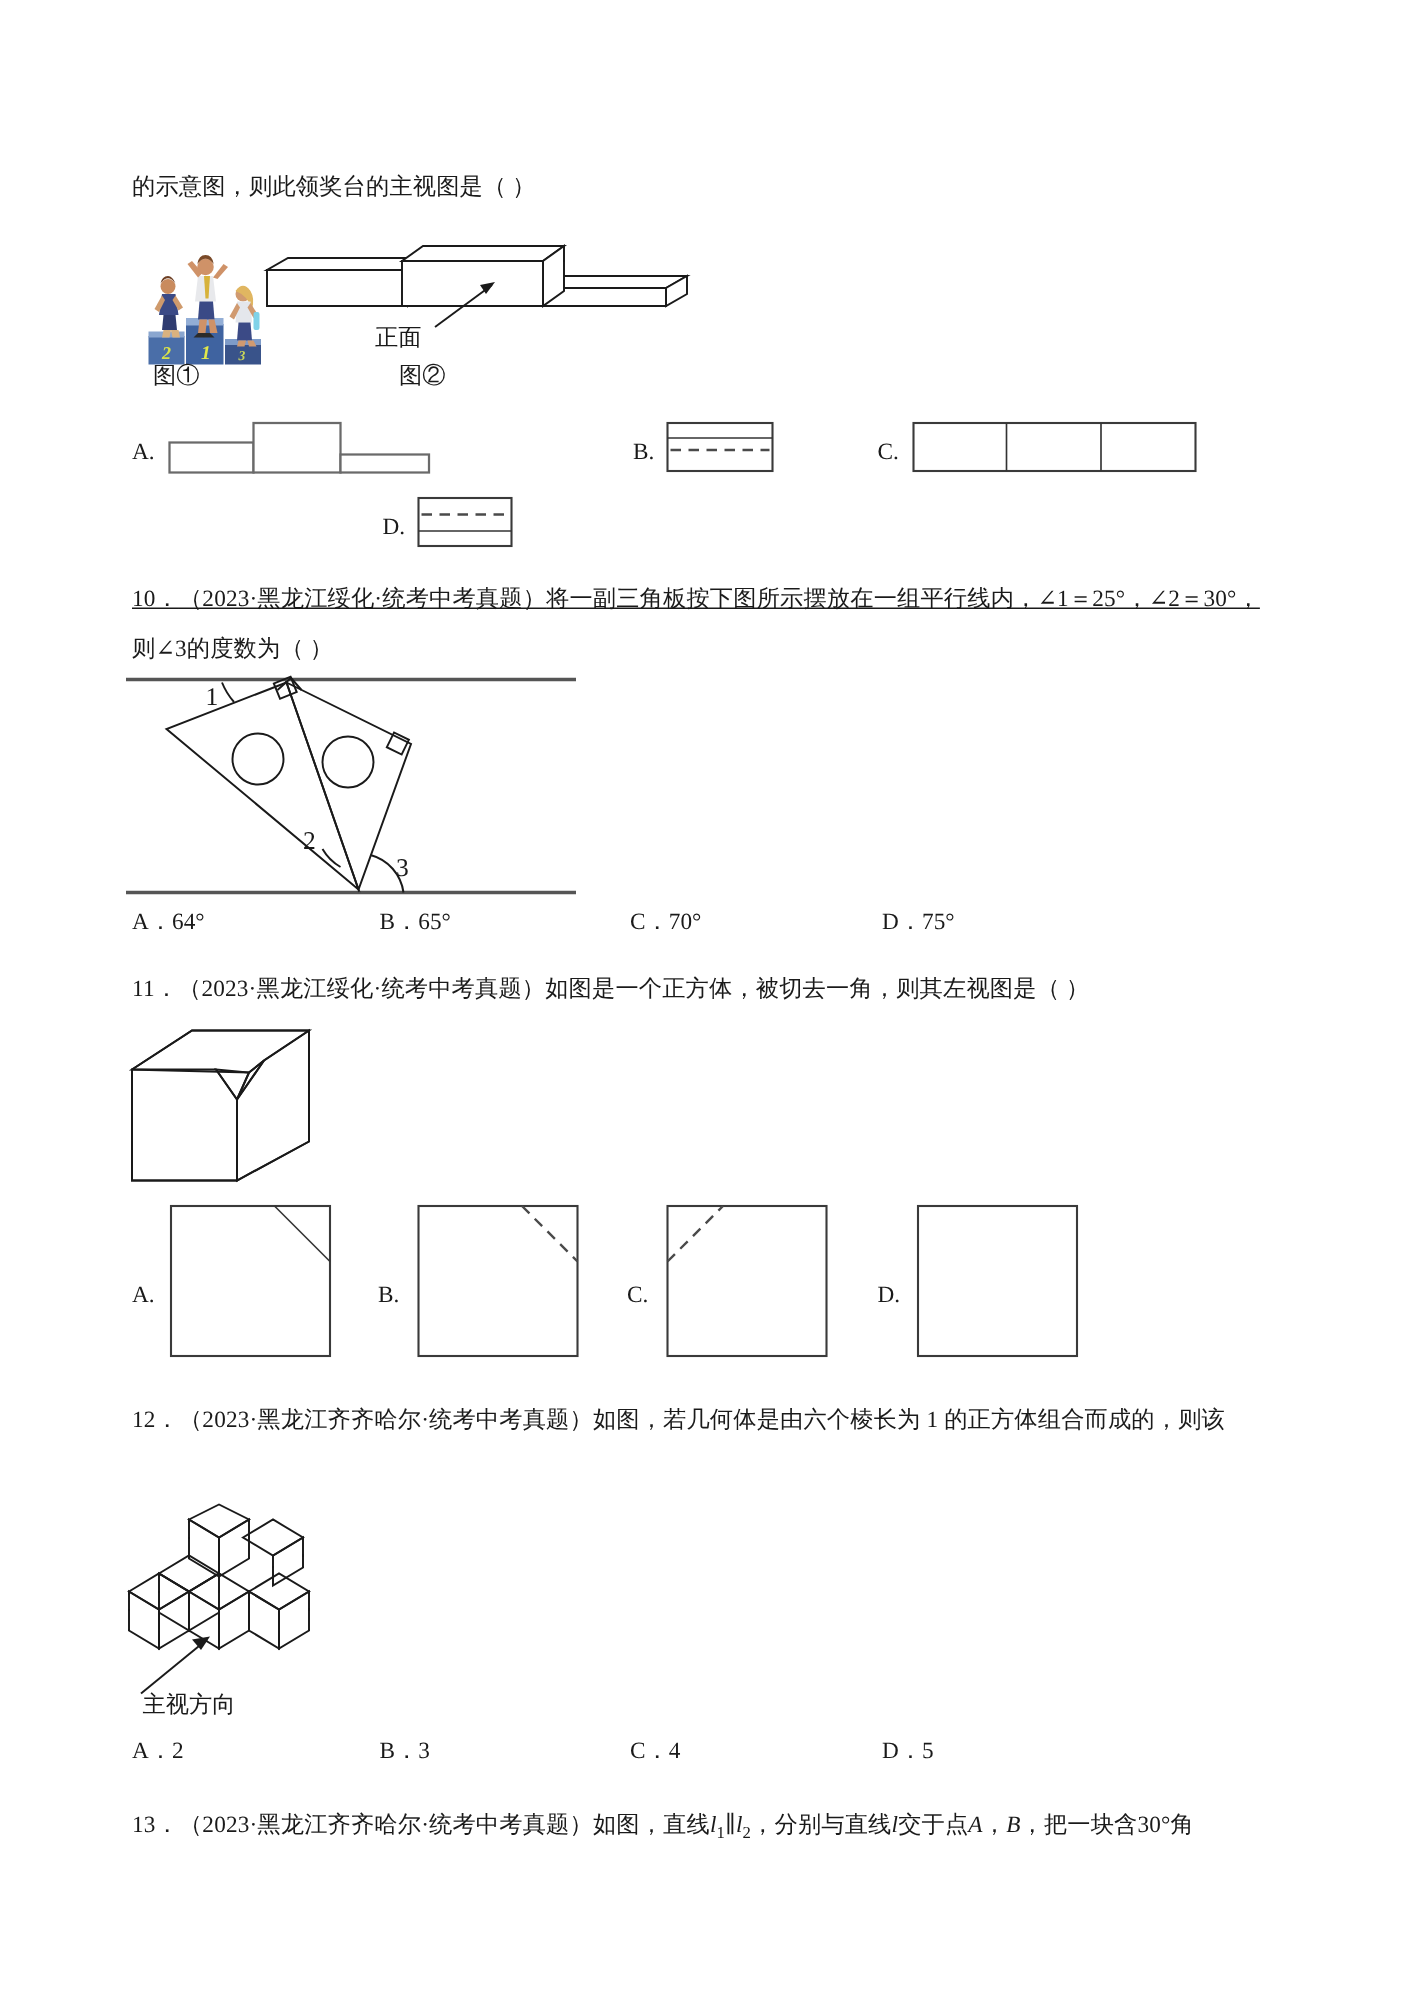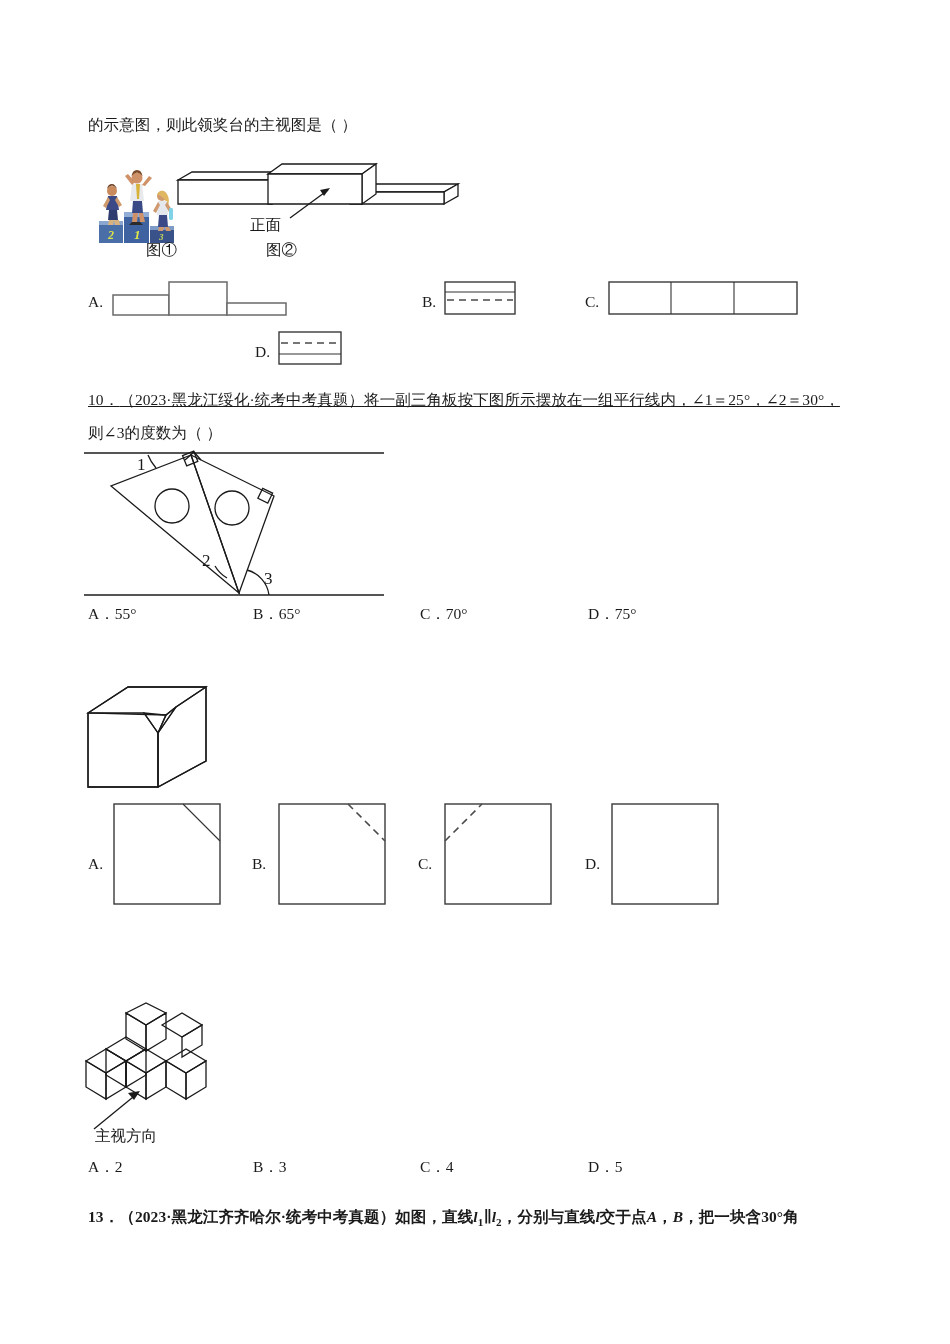--- a/index.html
+++ b/index.html
@@ -120,21 +120,21 @@
       <polygon class="box-face" points="96,14 190,14 204,4 110,4"></polygon>
       <polygon class="box-face" points="190,14 190,44 204,34 204,4"></polygon>
       <polygon class="box-face" points="96,14 190,14 190,44 96,44"></polygon>
 
       <line class="ln" x1="118" y1="58" x2="156" y2="30"></line>
       <polygon points="158,28 148,30 152,36" fill="#1a1a1a"></polygon>
     </svg>
   </div>
 
   <div class="fig-label" style="left:250px; top:215px;">正面</div>
-  <div class="fig-label" style="left:102px; top:240px;margin-left:44px;">图①</div>
+  <div class="fig-label" style="left:102px; top:240px;">图①</div>
   <div class="fig-label" style="left:266px; top:240px;">图②</div>
 
   <div class="opt-label" style="left:88px; top:293px;">A.</div>
   <div style="position:absolute; left:112px; top:281px;">
     <svg width="175" height="36" viewBox="0 0 175 36">
       <rect class="opt-rect-soft" x="1" y="14" width="56" height="20"></rect>
       <rect class="opt-rect-soft" x="57" y="1" width="58" height="33"></rect>
       <rect class="opt-rect-soft" x="115" y="22" width="59" height="12"></rect>
     </svg>
   </div>
@@ -192,32 +192,35 @@
       <path class="ln" d="M131 118 A 33 33 0 0 0 143 130" fill="none"></path>
 
       <path class="ln" d="M163 122 A 30 30 0 0 1 185 147" fill="none"></path>
       <text x="53" y="22" font-family="'Liberation Serif',serif" font-size="17" fill="#1a1a1a">1</text>
       <text x="118" y="118" font-family="'Liberation Serif',serif" font-size="17" fill="#1a1a1a">2</text>
       <text x="180" y="136" font-family="'Liberation Serif',serif" font-size="17" fill="#1a1a1a">3</text>
     </svg>
   </div>
 
   <div class="opt-label" style="left:88px; top:604px;">
-    <span>A．</span><span>55°</span>
+    <span>A．</span><span>64°</span>
   </div>
   <div class="opt-label" style="left:253px; top:604px;">
     <span>B．</span><span>65°</span>
   </div>
   <div class="opt-label" style="left:420px; top:604px;">
     <span>C．</span><span>70°</span>
   </div>
   <div class="opt-label" style="left:588px; top:604px;">
     <span>D．</span><span>75°</span>
   </div>
 
+  <div class="qtext" style="left:88px; top:645px;">
+    <span>11．</span><span>（2023·黑龙江绥化·统考中考真题）</span><span>如图是一个正方体，被切去一角，则其左视图是（    ）</span>
+  </div>
 
   <div style="position:absolute; left:78px; top:683px;">
     <svg width="152" height="112" viewBox="0 0 152 112">
 
       <polygon class="ln" points="10,30 50,4 128,4 98,24 88,32" fill="#ffffff"></polygon>
 
       <polygon class="ln" points="88,32 98,24 80,50" fill="#ffffff"></polygon>
       <polygon class="ln" points="66,30 88,32 80,50" fill="#ffffff"></polygon>
 
       <polygon class="ln" points="10,30 66,30 80,50 80,104 10,104" fill="#ffffff"></polygon>
@@ -253,20 +256,23 @@
     </svg>
   </div>
 
   <div class="opt-label" style="left:585px; top:855px;">D.</div>
   <div style="position:absolute; left:611px; top:803px;">
     <svg width="108" height="102" viewBox="0 0 108 102">
       <rect class="opt-rect" x="1" y="1" width="106" height="100"></rect>
     </svg>
   </div>
 
+  <div class="qtext" style="left:88px; top:932px;">
+    <span>12．</span><span>（2023·黑龙江齐齐哈尔·统考中考真题）</span><span>如图，若几何体是由六个棱长为 1 的正方体组合而成的，则该</span>
+  </div>
 
   <div style="position:absolute; left:76px; top:1003px;">
     <svg width="230" height="148" viewBox="0 0 230 148">
 
       <polygon class="ln" points="86,22 106,10 126,22 106,34" fill="#ffffff"></polygon>
       <polygon class="ln" points="106,34 126,22 126,42 106,54" fill="#ffffff"></polygon>
 
       <polygon class="ln" points="10,58 30,46 50,58 30,70" fill="#ffffff"></polygon>
       <polygon class="ln" points="10,58 30,70 30,96 10,84" fill="#ffffff"></polygon>
       <polygon class="ln" points="30,70 50,58 50,84 30,96" fill="#ffffff"></polygon>
@@ -300,17 +306,17 @@
   <div class="opt-label" style="left:253px; top:1157px;text-align:right;">
     <span>B．</span><span>3</span>
   </div>
   <div class="opt-label" style="left:420px; top:1157px;">
     <span>C．</span><span>4</span>
   </div>
   <div class="opt-label" style="left:588px; top:1157px;">
     <span>D．</span><span>5</span>
   </div>
 
-  <div class="qtext" style="left:88px; top:1202px;font-weight:bold;">
+  <div class="qtext" style="left:88px; top:1202px;">
     <span>13．</span><span>（2023·黑龙江齐齐哈尔·统考中考真题）</span><span>如图，直线</span><span class="ital">l</span><sub>1</sub><span>∥</span><span class="ital">l</span><sub>2</sub><span>，分别与直线</span><span class="ital">l</span><span>交于点</span><span class="ital">A</span><span>，</span><span class="ital">B</span><span>，把一块含30°角</span>
   </div>
 
 </div>
 
 </body></html>

